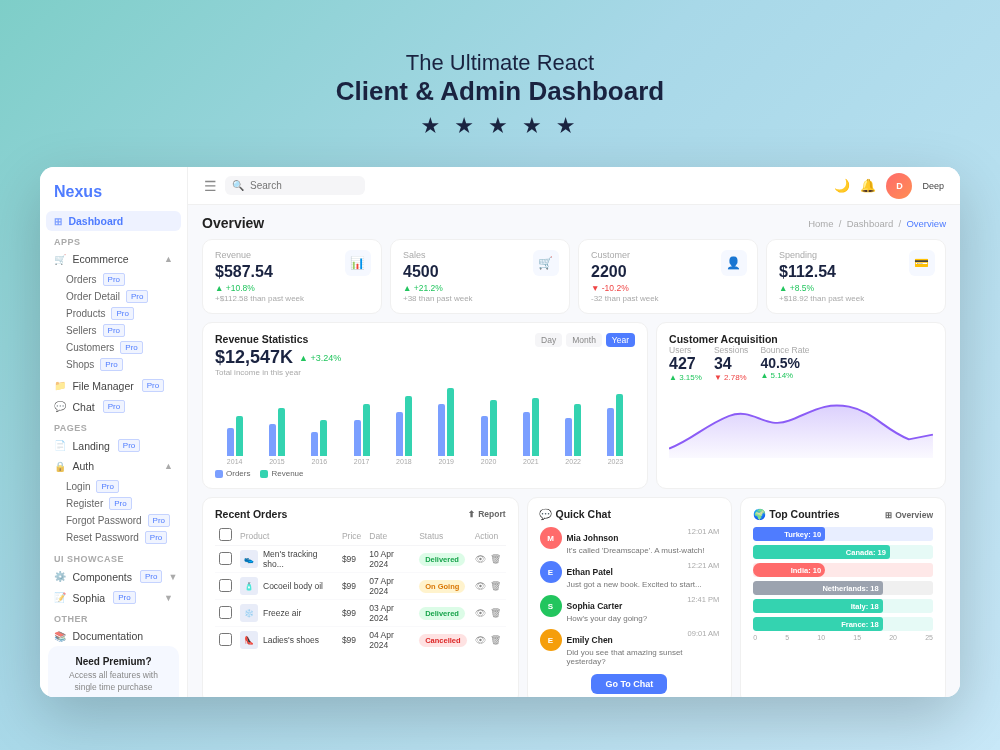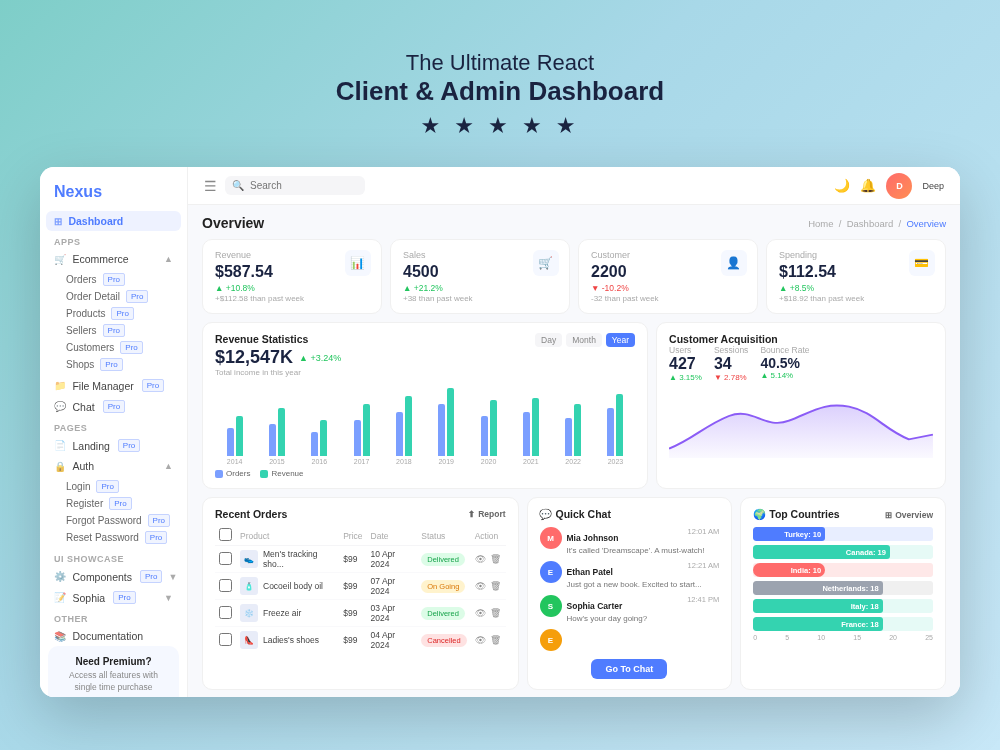--- a/index.html
+++ b/index.html
@@ -254,21 +254,21 @@
     }
     .bottom-card-title { font-size: 10.5px; font-weight: 700; color: #222; margin-bottom: 6px; display: flex; justify-content: space-between; align-items: center; }
     .bottom-card-action { font-size: 8.5px; color: #666; display: flex; align-items: center; gap: 3px; cursor: pointer; }
 
     
     .orders-table { width: 100%; border-collapse: collapse; }
     .orders-table th { font-size: 8.5px; color: #aaa; font-weight: 500; text-align: left; padding: 2px 4px; border-bottom: 1px solid #f5f5f7; }
     .orders-table td { font-size: 8.5px; color: #444; padding: 3px 4px; border-bottom: 1px solid #f9f9fb; }
     .orders-table tr:last-child td { border-bottom: none; }
     .status-badge {
-      font-size: 7.5px; padding: 2px 6px; border-radius: 10px; font-weight: 400;
+      font-size: 7.5px; padding: 2px 6px; border-radius: 10px; font-weight: 700;
     }
     .delivered { background: #dcfce7; color: #16a34a; }
     .on-going { background: #fff3cd; color: #d97706; }
     .cancelled { background: #fee2e2; color: #dc2626; }
     .product-cell { display: flex; align-items: center; gap: 5px; }
     .product-img { width: 18px; height: 18px; background: #e8ecf8; border-radius: 3px; flex-shrink: 0; display: flex; align-items: center; justify-content: center; font-size: 8px; }
     .action-icons { display: flex; gap: 4px; }
     .action-icon { font-size: 9px; color: #888; cursor: pointer; }
 
     
@@ -701,20 +701,25 @@
             <div class="chat-msg">
               <div class="chat-avatar" style="background:#22c55e;">S</div>
               <div class="chat-content">
                 <span class="chat-name">Sophia Carter</span>
                 <span class="chat-time">12:41 PM</span>
                 <div class="chat-text">How's your day going?</div>
               </div>
             </div>
             <div class="chat-msg">
               <div class="chat-avatar" style="background:#f59e0b;">E</div>
+              <div class="chat-content">
+                <span class="chat-name">Emily Chen</span>
+                <span class="chat-time">09:01 AM</span>
+                <div class="chat-text">Did you see that amazing sunset yesterday?</div>
+              </div>
             </div>
           </div>
           <button class="go-to-chat-btn">Go To Chat</button>
         </div>
 
         <div class="bottom-card">
           <div class="bottom-card-title">
             <span>🌍 Top Countries</span>
             <div class="bottom-card-action">
               <span>⊞</span>

